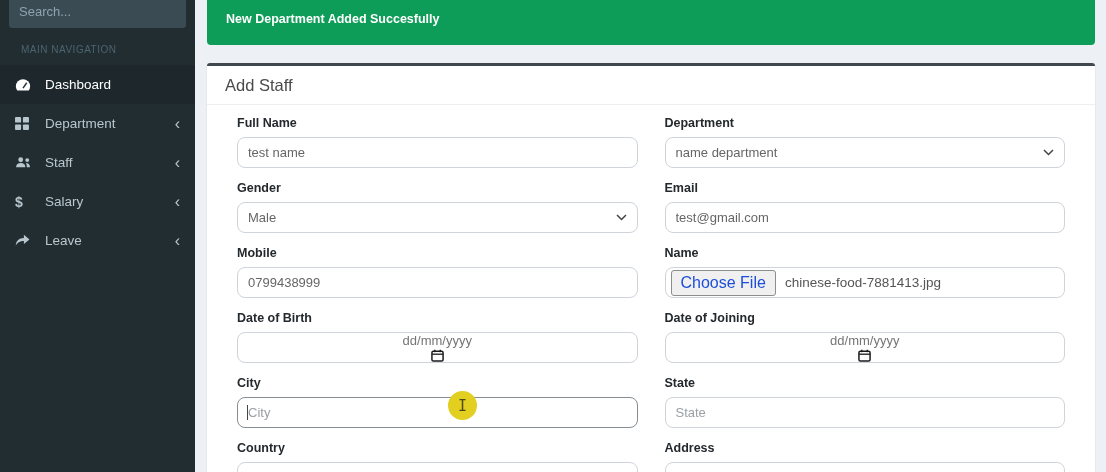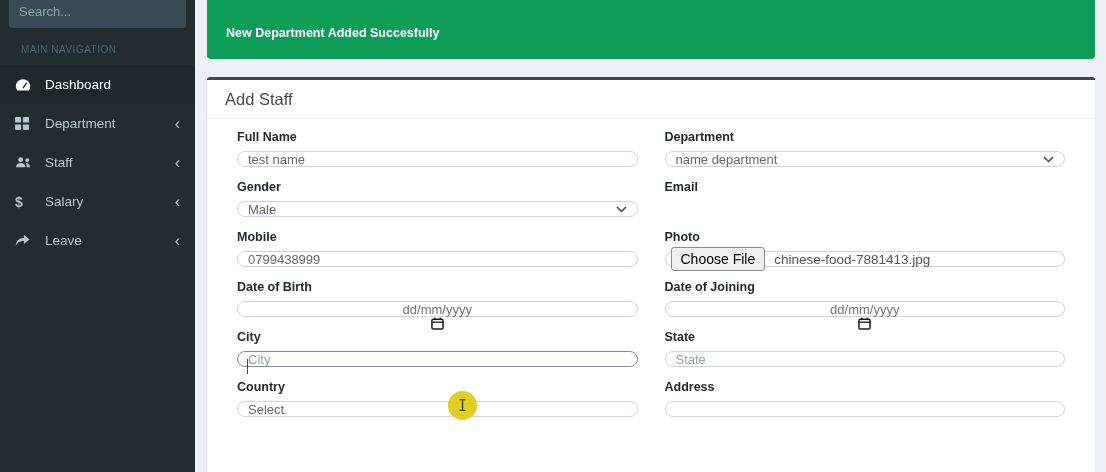--- a/index.html
+++ b/index.html
@@ -45,59 +45,59 @@
   .dollar-glyph { font-size: 14px; font-weight: bold; width: 22px; }
   .menu-chevron { margin-left: auto; font-size: 16px; line-height: 1; color: #b8c7ce; }
   
   .main { flex: 1; padding: 0 11px 0 12px; position: relative; }
   .alert {
     background: #0d9d58; border-radius: 4px; color: #fff;
     margin-top: -26px; padding: 10px 19px 18px 19px;
     overflow: hidden;
   }
   .alert-title { font-size: 14px; font-weight: bold; line-height: 18px; }
-  .alert-msg { font-size: 12.5px; font-weight: bold; line-height: 16px; margin-top: 23px; }
+  .alert-msg { font-size: 12.5px; font-weight: bold; line-height: 16px; margin-top: 9px; }
   .card {
     margin-top: 18px; background: #fff;
     border-top: 3px solid #40474d; border-radius: 3px;
     box-shadow: 0 1px 2px rgba(0,0,0,.12);
     height: 560px;
   }
   .card-header {
     padding: 8px 18px; font-size: 16.5px; color: #4a4a4a;
     border-bottom: 1px solid #edf0f2; line-height: 22px;
   }
   .form-grid {
     display: grid; grid-template-columns: 1fr 1fr;
     column-gap: 27px; padding: 11px 30px 0 30px;
   }
   .field { margin-bottom: 13px; }
   .field > label {
     display: block; font-size: 12.5px; font-weight: bold;
     color: #24292e; margin-bottom: 6px; line-height: 15px;
   }
   .control {
-    width: 100%; height: 16px;
+    width: 100%; height: 31px;
     border: 1px solid #ced4da; border-radius: 8px;
     background: #fff; font-size: 13px; color: #666;
     display: flex; align-items: center; padding: 0 10px;
   }
   input.control {
     font-family: "Liberation Sans", sans-serif; outline: none;
   }
   input.control::placeholder { color: #9aa0a6; }
   .select-control { justify-content: space-between; cursor: pointer; }
   .select-chevron { color: #444; display: flex; }
   .date-control { justify-content: space-between; color: #757575; cursor: text; flex-direction: column; }
   .cal-icon { display: flex; color: #1a1a1a; }
   .file-control { padding-left: 5px; cursor: pointer; }
   .file-btn {
     border: 1px solid #8d8d8d; background: #f0f0f0;
-    border-radius: 3px; padding: 3px 9px; font-size: 14px;
-    color: #000000; font-family: "Liberation Sans", sans-serif;
+    border-radius: 3px; padding: 3px 9px; font-size: 16px;
+    color: #1d4ed8; font-family: "Liberation Sans", sans-serif;
     cursor: pointer;
   }
   .file-name { margin-left: 9px; color: #555; font-size: 13.5px; }
   .focus-wrap { position: relative; }
   .focus-wrap .control { border-color: #858d93; }
   .caret-line {
     position: absolute; left: 10px; top: 8px;
     width: 1px; height: 15px; background: #444;
   }
   .cursor-badge {
@@ -208,29 +208,30 @@
           <span class="select-chevron">
             <svg width="11" height="7" viewBox="0 0 11 7">
                 <polyline points="1,1 5.5,5.5 10,1" fill="none" stroke="currentColor" stroke-width="1.5"></polyline>
               </svg>
           </span>
         </div>
       </div>
 
       <div class="field">
         <label>Email</label>
+        <input class="control" type="text" value="test@gmail.com" style="">
       </div>
 
       <div class="field">
         <label>Mobile</label>
         <input class="control" type="text" value="0799438999" style="">
       </div>
 
       <div class="field">
-        <label>Photo</label>
+        <label>Name</label>
         <div class="control file-control">
           <button class="file-btn">Choose File</button>
           <span class="file-name">chinese-food-7881413.jpg</span>
         </div>
       </div>
 
       <div class="field">
         <label>Date of Birth</label>
         <div class="control date-control">
           <span>dd/mm/yyyy</span>

